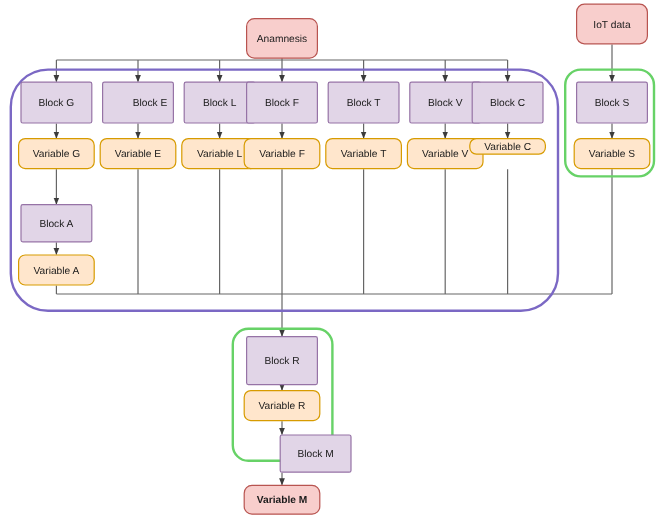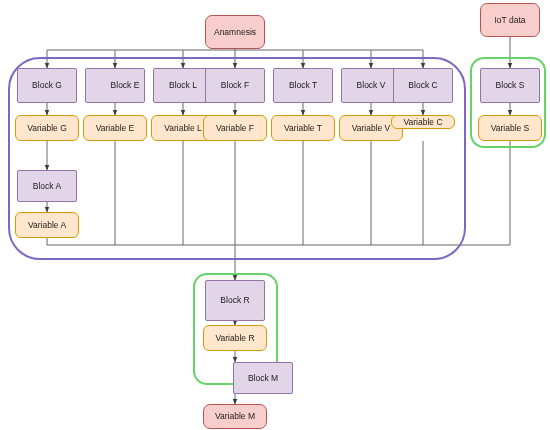--- a/index.html
+++ b/index.html
@@ -142,15 +142,15 @@
 
   <div class="node n-block" style="left:17px;top:170px;width:60px;height:32px;">Block A</div>
   <div class="node n-var" style="left:15px;top:212px;width:64px;height:26px;">Variable A</div>
 
   <div class="node n-block" style="left:480px;top:68px;width:60px;height:35px;">Block S</div>
   <div class="node n-var" style="left:478px;top:115px;width:64px;height:26px;">Variable S</div>
 
   <div class="node n-block" style="left:205px;top:280px;width:60px;height:41px;">Block R</div>
   <div class="node n-var" style="left:203px;top:325px;width:64px;height:26px;text-align:right;">Variable R</div>
   <div class="node n-block" style="left:205px;top:362px;width:60px;height:32px;margin-left:28px;">Block M</div>
-  <div class="node n-source" style="left:203px;top:404px;width:64px;height:25px;">Variable M</div>
+  <div class="node n-source" style="left:203px;top:404px;width:64px;height:25px;font-weight:bold;">Variable M</div>
 
 </div>
 
 </body></html>

